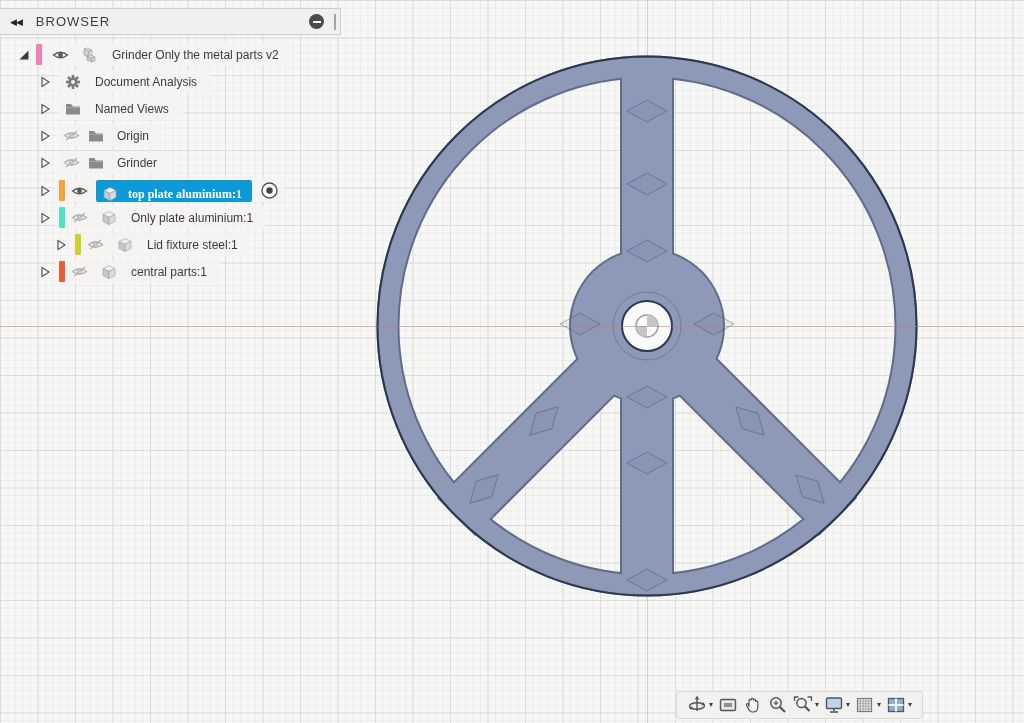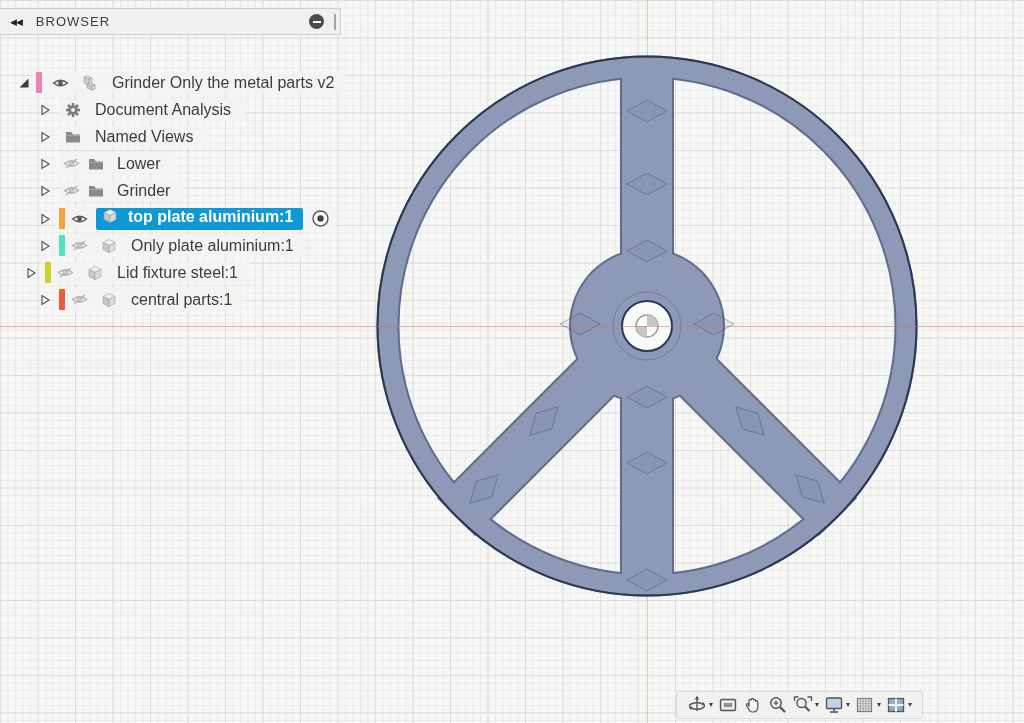--- a/index.html
+++ b/index.html
@@ -36,26 +36,26 @@
     display:flex;align-items:center;
   }
   .hdr .chev{margin-left:10px;font-size:9px;color:#222;letter-spacing:-1px;}
   .hdr .title{margin-left:14px;font-size:13px;color:#3d3d3d;letter-spacing:1px;}
   .hdr .sp{flex:1;}
   .hdr .minus{
     width:15px;height:15px;border-radius:50%;background:#4b4b4b;position:relative;margin-right:10px;cursor:pointer;
   }
   .hdr .minus::after{content:"";position:absolute;left:3.5px;top:6.5px;width:8px;height:2px;background:#fff;}
   .hdr .handle{width:2px;height:16px;background:#a5a4a3;margin-right:4px;}
-  .row{position:absolute;display:flex;align-items:center;height:23px;z-index:10;font-size:16px;color:#3c3c3c;margin-top:28px;}
+  .row{position:absolute;display:flex;align-items:center;height:23px;z-index:10;font-size:12px;color:#3c3c3c;}
   .rowbg{display:flex;align-items:center;height:23px;background:rgba(244,243,241,0.92);}
   .cbar{width:6px;height:21px;border-radius:1px;}
   .tri{flex:0 0 auto;}
   .lbl{white-space:nowrap;}
-  .selbox{display:flex;align-items:flex-start;height:22px;background:var(--selection,#0d99d6);border-radius:2px;padding:0 10px 0 6px;}
+  .selbox{display:flex;align-items:flex-end;height:22px;background:var(--selection,#0d99d6);border-radius:2px;padding:0 10px 0 6px;font-family:Liberation Serif, serif;}
   .selbox .lbl{color:#fff;font-weight:bold;margin-left:10px;}
   .icon{display:inline-flex;align-items:center;justify-content:center;}
   
   .navbar{
     position:absolute;left:676px;top:691px;height:28px;z-index:10;
     background:#f1f1ef;border:1px solid #dadad8;border-radius:3px;
     display:flex;align-items:center;gap:5px;padding:0 10px;box-sizing:border-box;
   }
   .navbtn{display:flex;align-items:center;gap:2px;cursor:pointer;}
   .caret{font-size:8px;color:#3f3f3f;line-height:1;}
@@ -183,21 +183,21 @@
   <div class="rowbg" style="margin-left:8px;padding:0 14px 0 4px">
     <svg class="icon" width="17" height="13">
         <path d="M1.5,6.5 Q8.5,1 15.5,6.5 Q8.5,12 1.5,6.5 Z" fill="none" stroke="#b3b3b1" stroke-width="1.4"></path>
         <circle cx="8.5" cy="6.5" r="2.2" fill="none" stroke="#b3b3b1" stroke-width="1.2"></circle>
         <line x1="3" y1="11" x2="14" y2="2" stroke="#b3b3b1" stroke-width="1.4"></line>
       </svg>
     <svg class="icon" style="margin-left:8px" width="16" height="13">
         <path d="M1,2 h5 l2,2.5 h7 v8 h-14 z" fill="#8a8a88"></path>
         <path d="M1,5.5 h14" stroke="#a5a5a3" stroke-width="1"></path>
       </svg>
-    <span class="lbl" style="margin-left:13px">Lower</span>
+    <span class="lbl" style="margin-left:13px">Origin</span>
   </div>
 </div>
 
 <div class="row" style="left:40px;top:151px">
   <svg class="tri" width="11" height="12">
       <polygon points="2,1.5 2,10.5 9,6" fill="#fcfcfb" stroke="#555" stroke-width="1.2"></polygon>
     </svg>
   <div class="rowbg" style="margin-left:8px;padding:0 14px 0 4px">
     <svg class="icon" width="17" height="13">
         <path d="M1.5,6.5 Q8.5,1 15.5,6.5 Q8.5,12 1.5,6.5 Z" fill="none" stroke="#b3b3b1" stroke-width="1.4"></path>
@@ -254,21 +254,21 @@
         <g stroke="#9aa0a6" stroke-width="0.6">
           <polygon points="8,1.5 14,4.5 8,7.5 2,4.5" fill="#eef0f2"></polygon>
           <polygon points="2,4.5 8,7.5 8,14.5 2,11.5" fill="#c5c9ce"></polygon>
           <polygon points="14,4.5 8,7.5 8,14.5 14,11.5" fill="#dadde0"></polygon>
         </g>
       </svg>
     <span class="lbl" style="margin-left:14px">Only plate aluminium:1</span>
   </div>
 </div>
 
-<div class="row" style="left:26px;top:233px">
+<div class="row" style="left:56px;top:233px">
   <svg class="tri" width="11" height="12">
       <polygon points="2,1.5 2,10.5 9,6" fill="#fcfcfb" stroke="#555" stroke-width="1.2"></polygon>
     </svg>
   <div class="rowbg" style="margin-left:4px;padding:0 12px 0 4px">
     <span class="cbar" style="background: rgb(204, 210, 44);"></span>
     <svg class="icon" style="margin-left:6px" width="17" height="13">
         <path d="M1.5,6.5 Q8.5,1 15.5,6.5 Q8.5,12 1.5,6.5 Z" fill="none" stroke="#b3b3b1" stroke-width="1.4"></path>
         <circle cx="8.5" cy="6.5" r="2.2" fill="none" stroke="#b3b3b1" stroke-width="1.2"></circle>
         <line x1="3" y1="11" x2="14" y2="2" stroke="#b3b3b1" stroke-width="1.4"></line>
       </svg>

